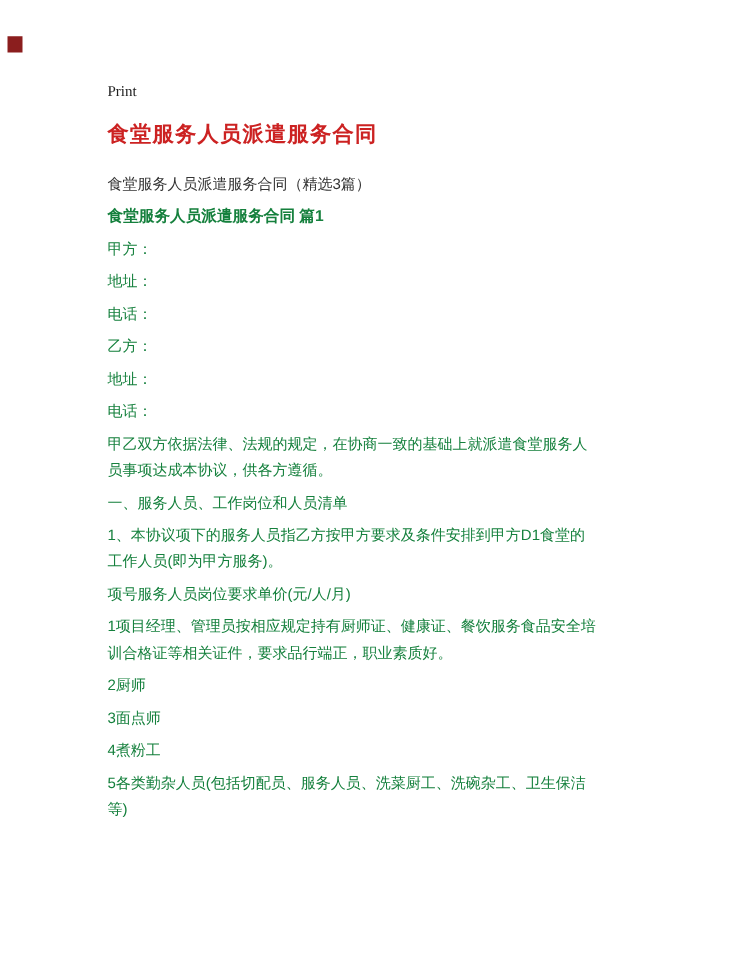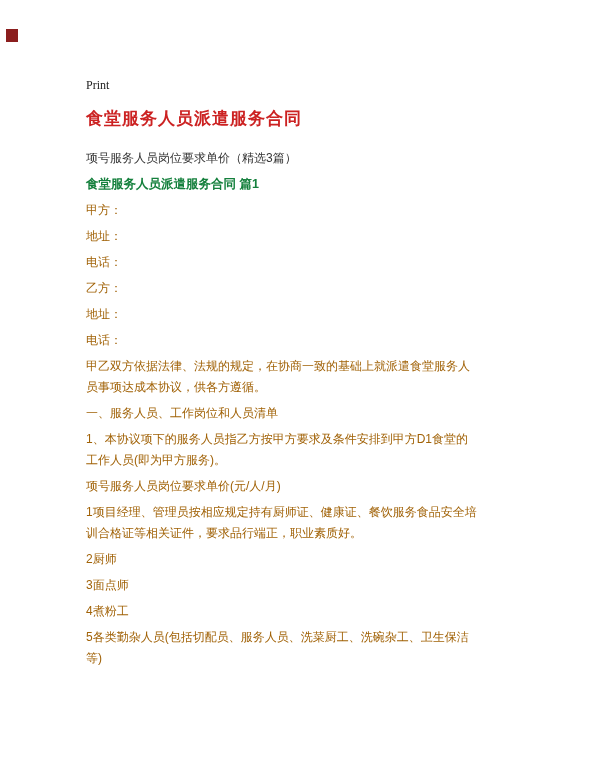--- a/index.html
+++ b/index.html
@@ -8,21 +8,21 @@
     height: 776px;
     background: #ffffff;
     font-family: "Liberation Sans", sans-serif;
     overflow: hidden;
   }
   .page {
     position: relative;
     width: 564px;
     height: 776px;
     background: #ffffff;
-    padding: 12px 86px;
+    padding: 0 86px;
   }
   .corner-mark {
     position: absolute;
     left: 6px;
     top: 29px;
     width: 12px;
     height: 13px;
     background: #8b1e1e;
   }
   .print-link {
@@ -53,36 +53,36 @@
     margin-top: 5px;
     font-size: 12.5px;
     line-height: 21px;
     font-weight: bold;
     color: #15803d;
   }
   .body-text p {
     margin-top: 5px;
     font-size: 12px;
     line-height: 21px;
-    color: #a16207;
+    color: #15803d;
     word-break: break-all;
   }
 </style>
 </head>
 <body>
 
 <div class="page">
 
   <div class="corner-mark"></div>
 
   <a class="print-link">Print</a>
 
   <h1 class="doc-title">食堂服务人员派遣服务合同</h1>
 
-  <div class="doc-subtitle">项号服务人员岗位要求单价（精选3篇）</div>
+  <div class="doc-subtitle">食堂服务人员派遣服务合同（精选3篇）</div>
 
   <h2 class="article-heading">食堂服务人员派遣服务合同 篇1</h2>
 
   <div class="body-text">
     <p>甲方：</p>
     <p>地址：</p>
     <p>电话：</p>
     <p>乙方：</p>
     <p>地址：</p>
     <p>电话：</p>

